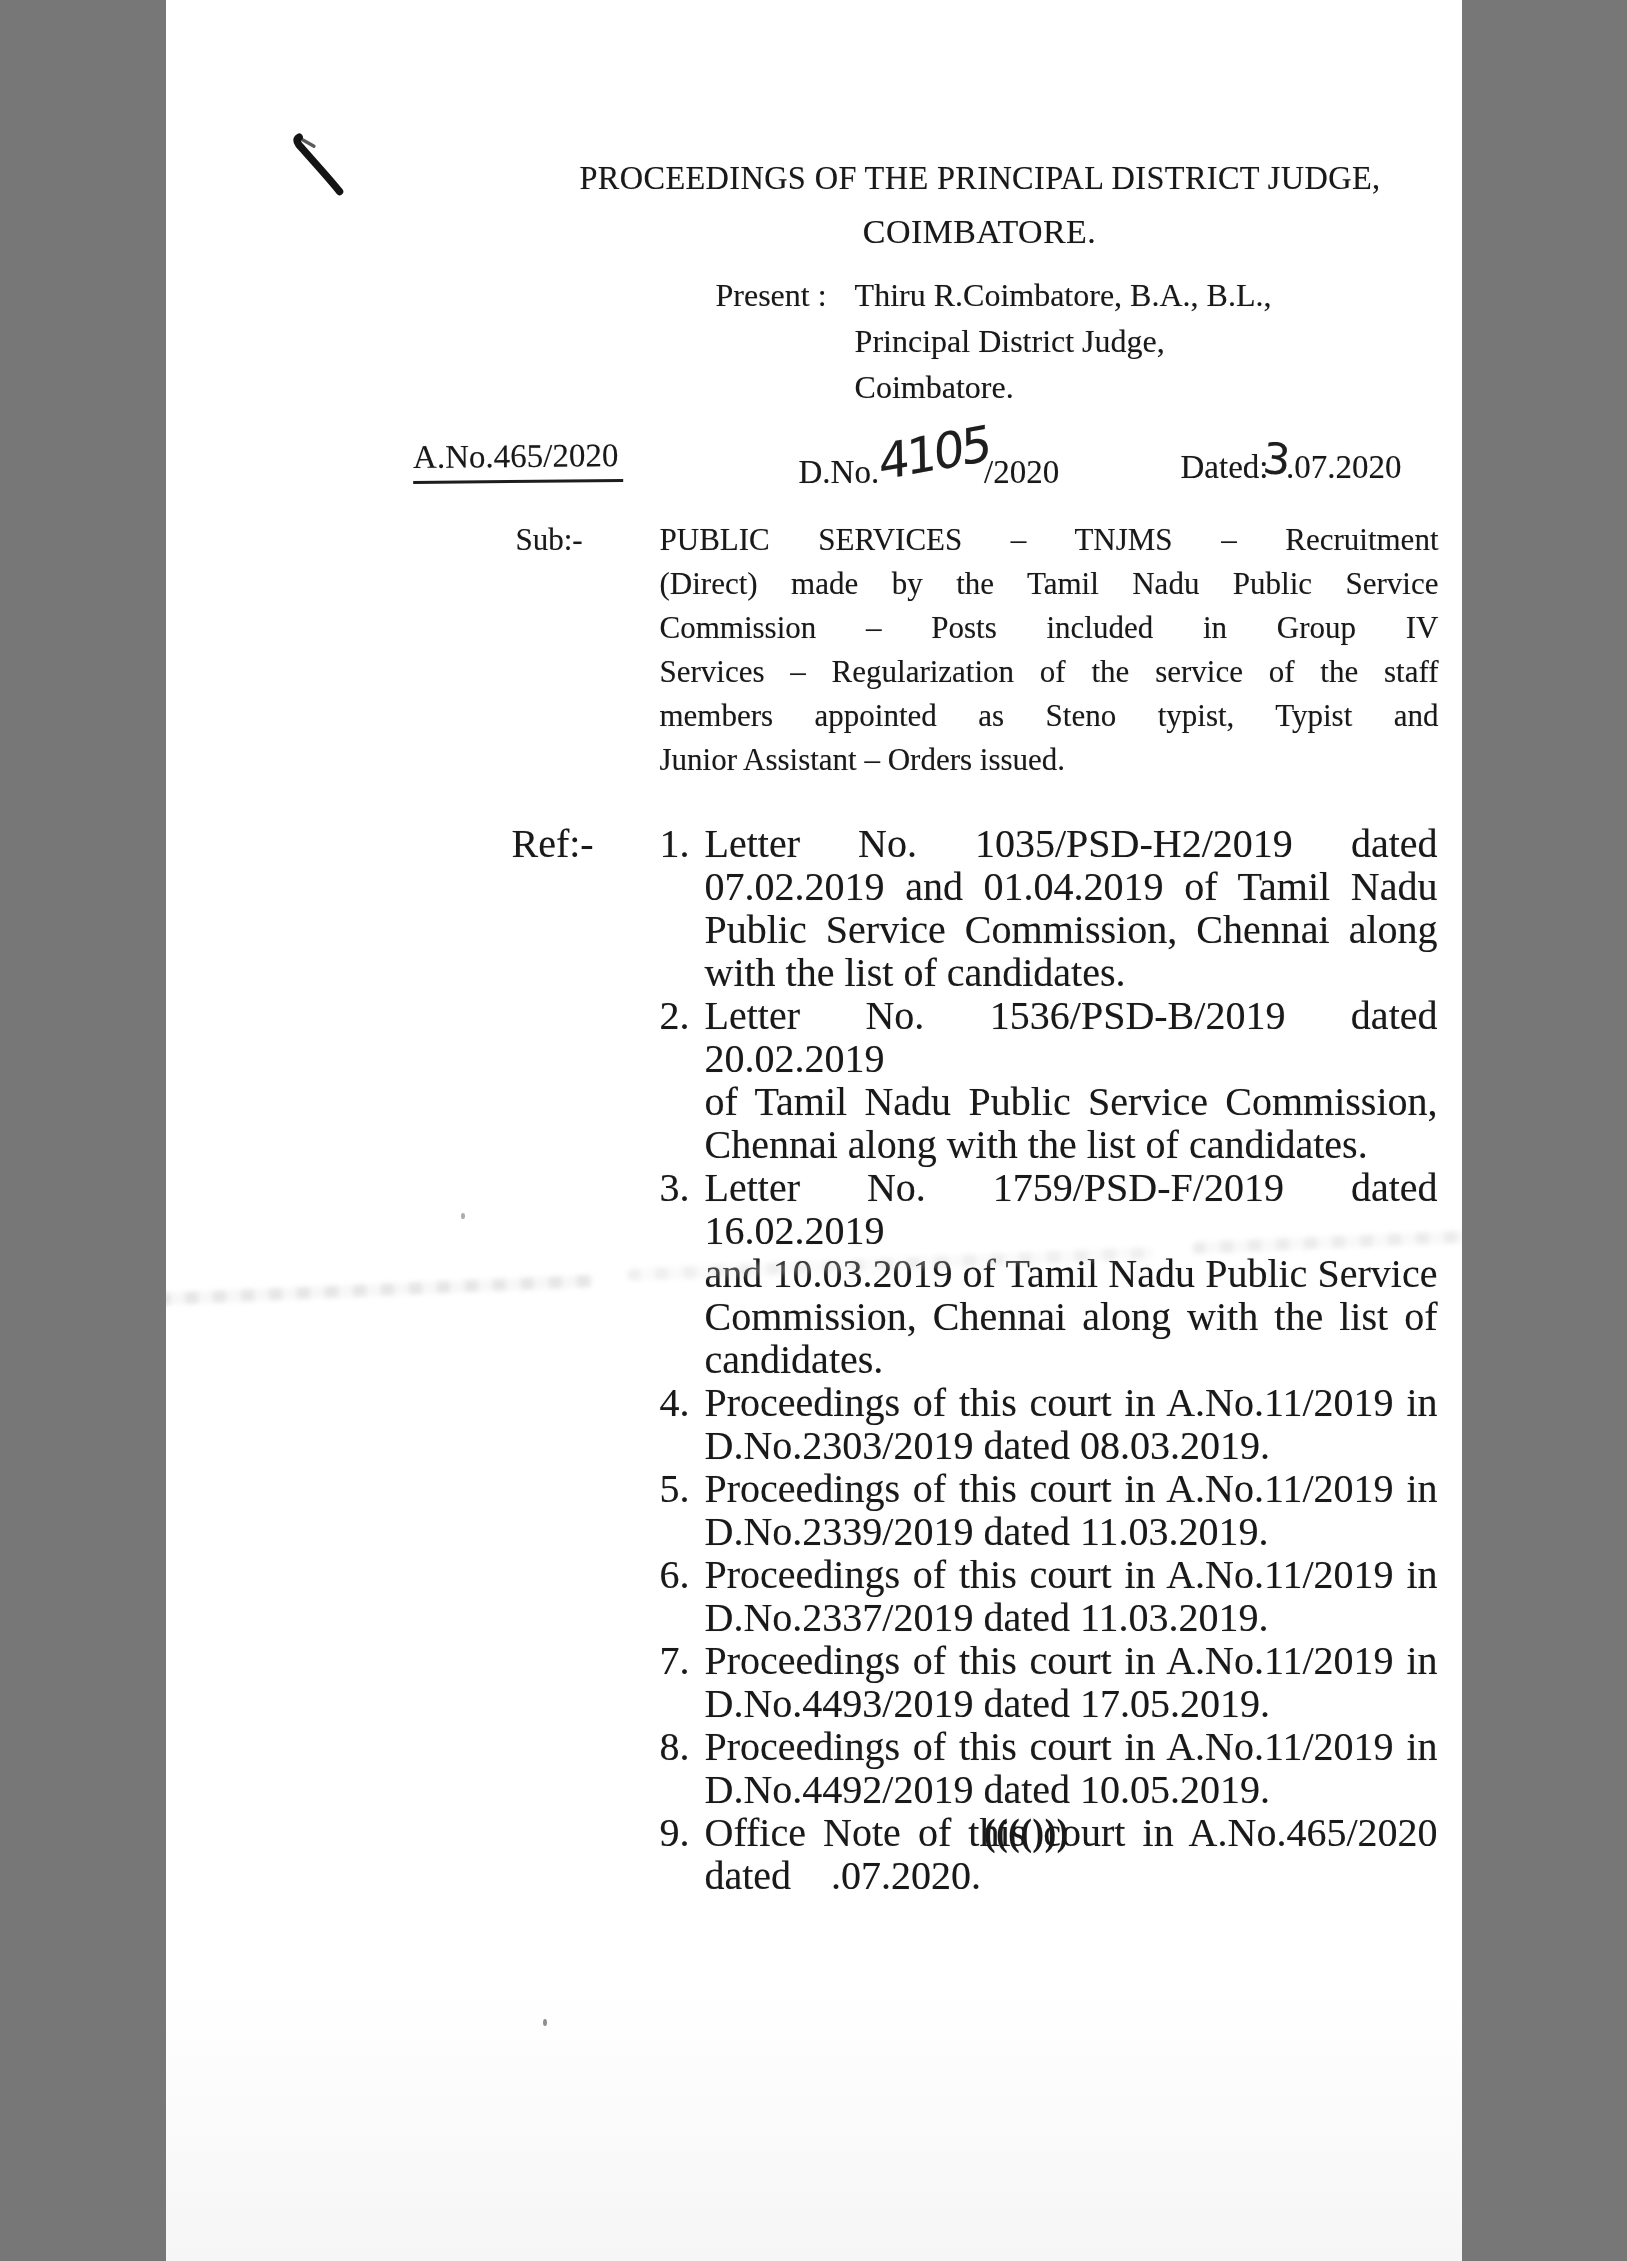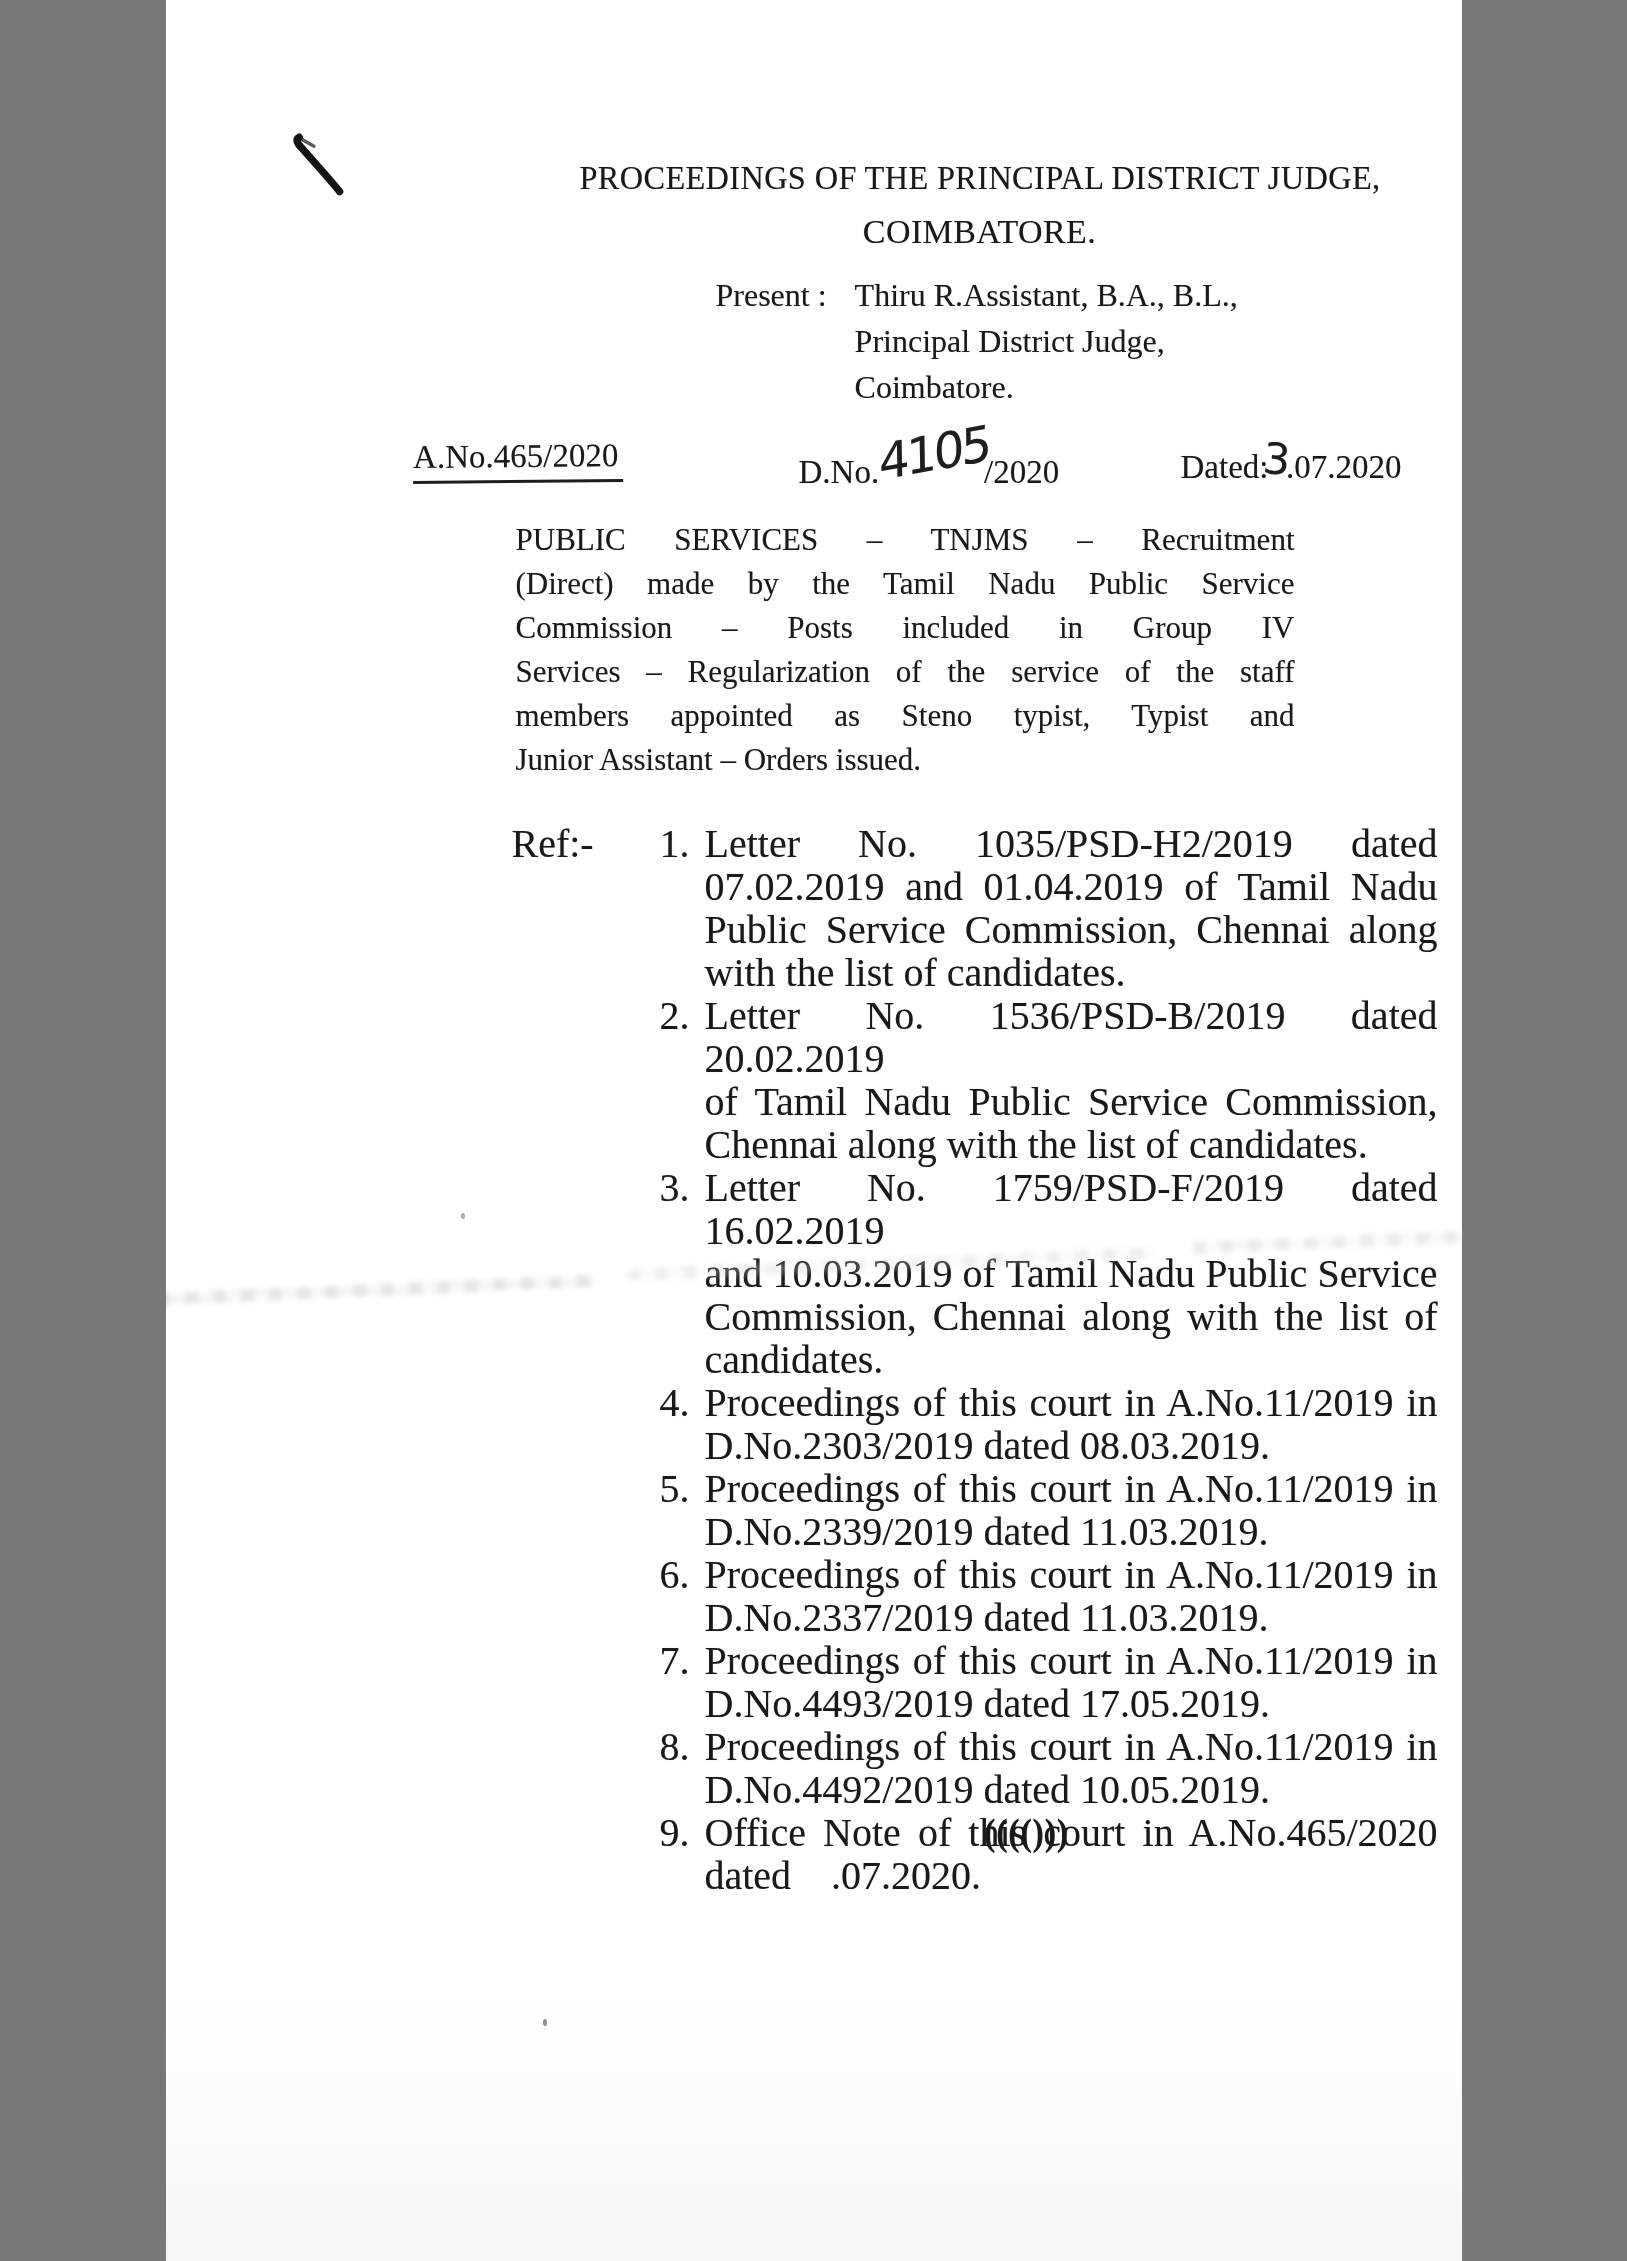--- a/index.html
+++ b/index.html
@@ -83,33 +83,34 @@
   </svg>
 
   <div class="title">
     <div class="t1">PROCEEDINGS OF THE PRINCIPAL DISTRICT JUDGE,</div>
     <div class="t2">COIMBATORE.</div>
   </div>
 
   <div class="present">
     <span class="plabel">Present :</span>
     <div class="plines">
-        <div class="line ">Thiru R.Assistant, B.A., B.L.,</div>
+        <div class="line ">Thiru R.Coimbatore, B.A., B.L.,</div>
         <div class="line ">Principal District Judge,</div>
         <div class="line ">Coimbatore.</div>
       </div>
   </div>
 
   <span class="ano">A.No.465/2020</span>
 
   <span class="dno"><span>D.No.</span><span class="hw hw-dno">4105</span><span>/2020</span></span>
 
   <span class="dated"><span>Dated:</span><span class="hw hw-day">3</span><span>.07.2020</span></span>
 
   <div class="subject">
+    <span class="slabel">Sub:-</span>
     <div class="slines">
         <div class="line jl">PUBLIC SERVICES – TNJMS – Recruitment</div>
         <div class="line jl">(Direct) made by the Tamil Nadu Public Service</div>
         <div class="line jl">Commission – Posts included in Group IV</div>
         <div class="line jl">Services – Regularization of the service of the staff</div>
         <div class="line jl">members appointed as Steno typist, Typist and</div>
         <div class="line ll">Junior Assistant – Orders issued.</div>
       </div>
   </div>
 

